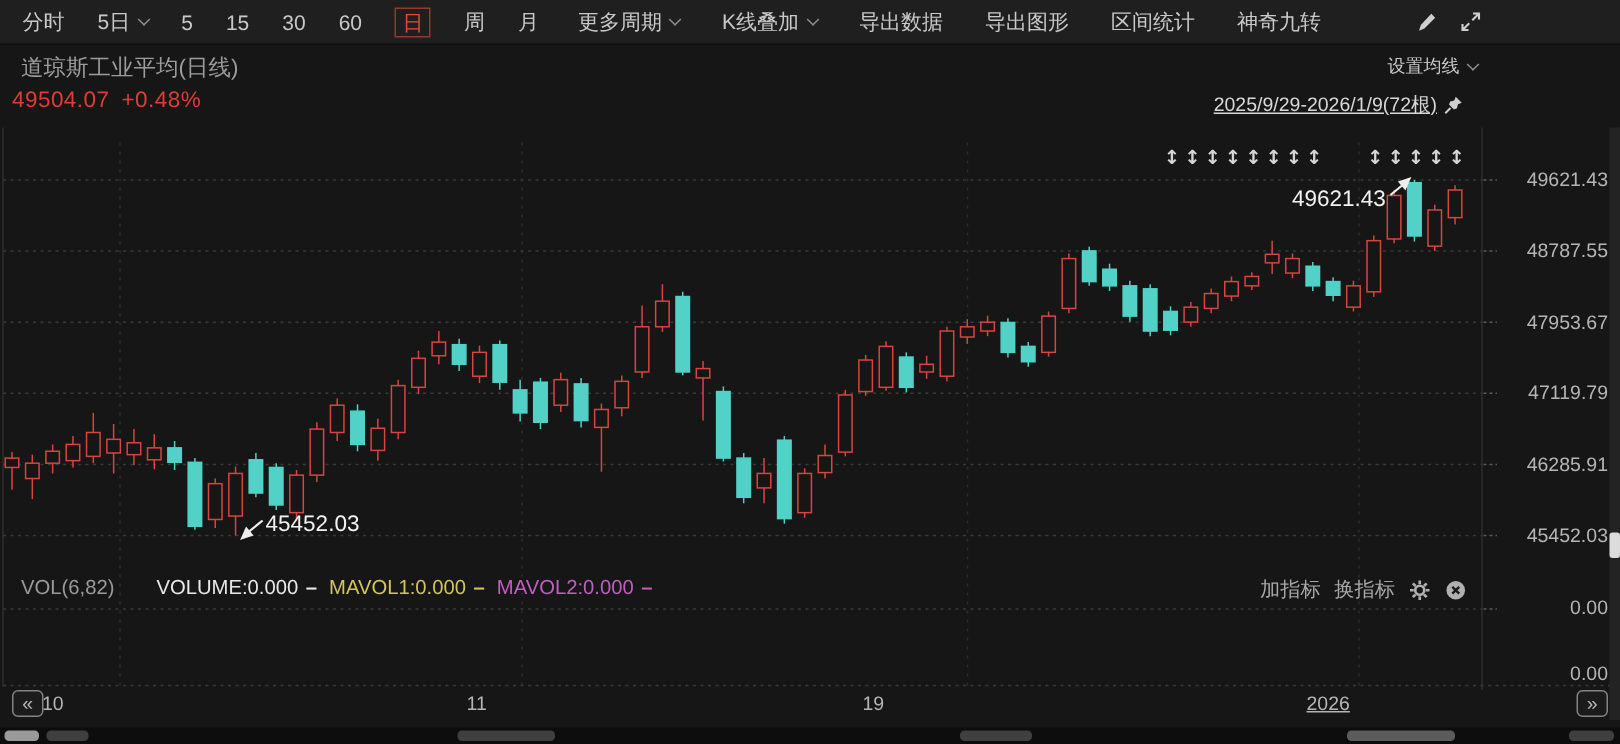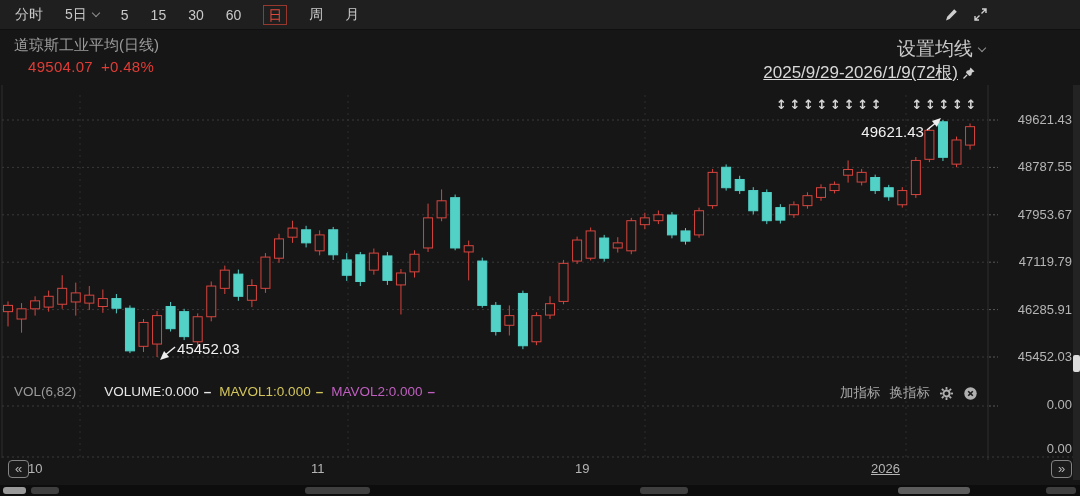--- a/index.html
+++ b/index.html
@@ -12,25 +12,25 @@
   .periods { display:flex; align-items:center; gap:22px; }
   .menus   { display:flex; align-items:center; gap:28px; margin-left:26px; }
   .tb-item { font-size:14px; color:#c9c9c9; cursor:pointer; display:flex; align-items:center; white-space:nowrap; }
   .tb-item.active { color:#e2493b; border:1px solid #96382e; padding:0 4px; line-height:18px; }
   .chev { width:6px; height:6px; border-right:1.5px solid #8f8f8f; border-bottom:1.5px solid #8f8f8f;
           transform:rotate(45deg); display:inline-block; margin-left:6px; margin-bottom:3px; }
   .tb-icons { position:absolute; top:7px; left:944px; display:flex; gap:14px; align-items:center; }
 
   
   .title    { position:absolute; left:14px; top:36px; font-size:15px; color:#9c9c9c; }
-  .priceRow { position:absolute; left:28px; top:58px; font-size:15px; color:#e03c36; letter-spacing:.3px; }
+  .priceRow { position:absolute; left:8px; top:58px; font-size:15px; color:#e03c36; letter-spacing:.3px; }
   .priceRow span { margin-right:8px; }
-  .maSet    { position:absolute; top:36px; right:95px; font-size:19px; color:#c9c9c9; display:flex; align-items:center; cursor:pointer; }
+  .maSet    { position:absolute; top:36px; right:95px; font-size:12px; color:#c9c9c9; display:flex; align-items:center; cursor:pointer; }
   .rangeRow { position:absolute; top:61px; right:104px; display:flex; align-items:center; cursor:pointer; }
-  .rangeRow .rtext { font-size:17px; color:#d8d8d8; text-decoration:underline; }
+  .rangeRow .rtext { font-size:13px; color:#d8d8d8; text-decoration:underline; }
   .rangeRow svg { margin-left:4px; }
 
   
   #chart-svg { position:absolute; left:0; top:0; }
 
   
   .ylab { position:absolute; left:992px; width:80px; text-align:right; font-size:13px; color:#b5b5b5; }
   .xlab { position:absolute; width:64px; top:461px; font-size:13px; color:#b5b5b5; }
 
   
@@ -249,20 +249,28 @@
       <span class="tb-item">分时</span>
       <span class="tb-item">5日<span class="chev"></span></span>
       <span class="tb-item">5</span>
       <span class="tb-item">15</span>
       <span class="tb-item">30</span>
       <span class="tb-item">60</span>
       <span class="tb-item active">日</span>
       <span class="tb-item">周</span>
       <span class="tb-item">月</span>
     </div>
+  <div class="menus" id="menus">
+      <span class="tb-item">更多周期<span class="chev"></span></span>
+      <span class="tb-item">K线叠加<span class="chev"></span></span>
+      <span class="tb-item">导出数据</span>
+      <span class="tb-item">导出图形</span>
+      <span class="tb-item">区间统计</span>
+      <span class="tb-item">神奇九转</span>
+    </div>
   <div class="tb-icons">
     <svg width="15" height="15" viewBox="0 0 15 15">
       <path d="M2 13.5 l1.2-3.8 L10.2 2.2 l2.6 2.6 L5.6 12 Z" fill="#cfcfcf"></path>
     </svg>
     <svg width="15" height="15" viewBox="0 0 15 15">
       <path d="M9 2 h4 v4 M13 2 l-4.5 4.5 M6 13 H2 V9 M2 13 l4.5 -4.5" stroke="#cfcfcf" fill="none" stroke-width="1.4"></path>
     </svg>
   </div>
 </div>
 

